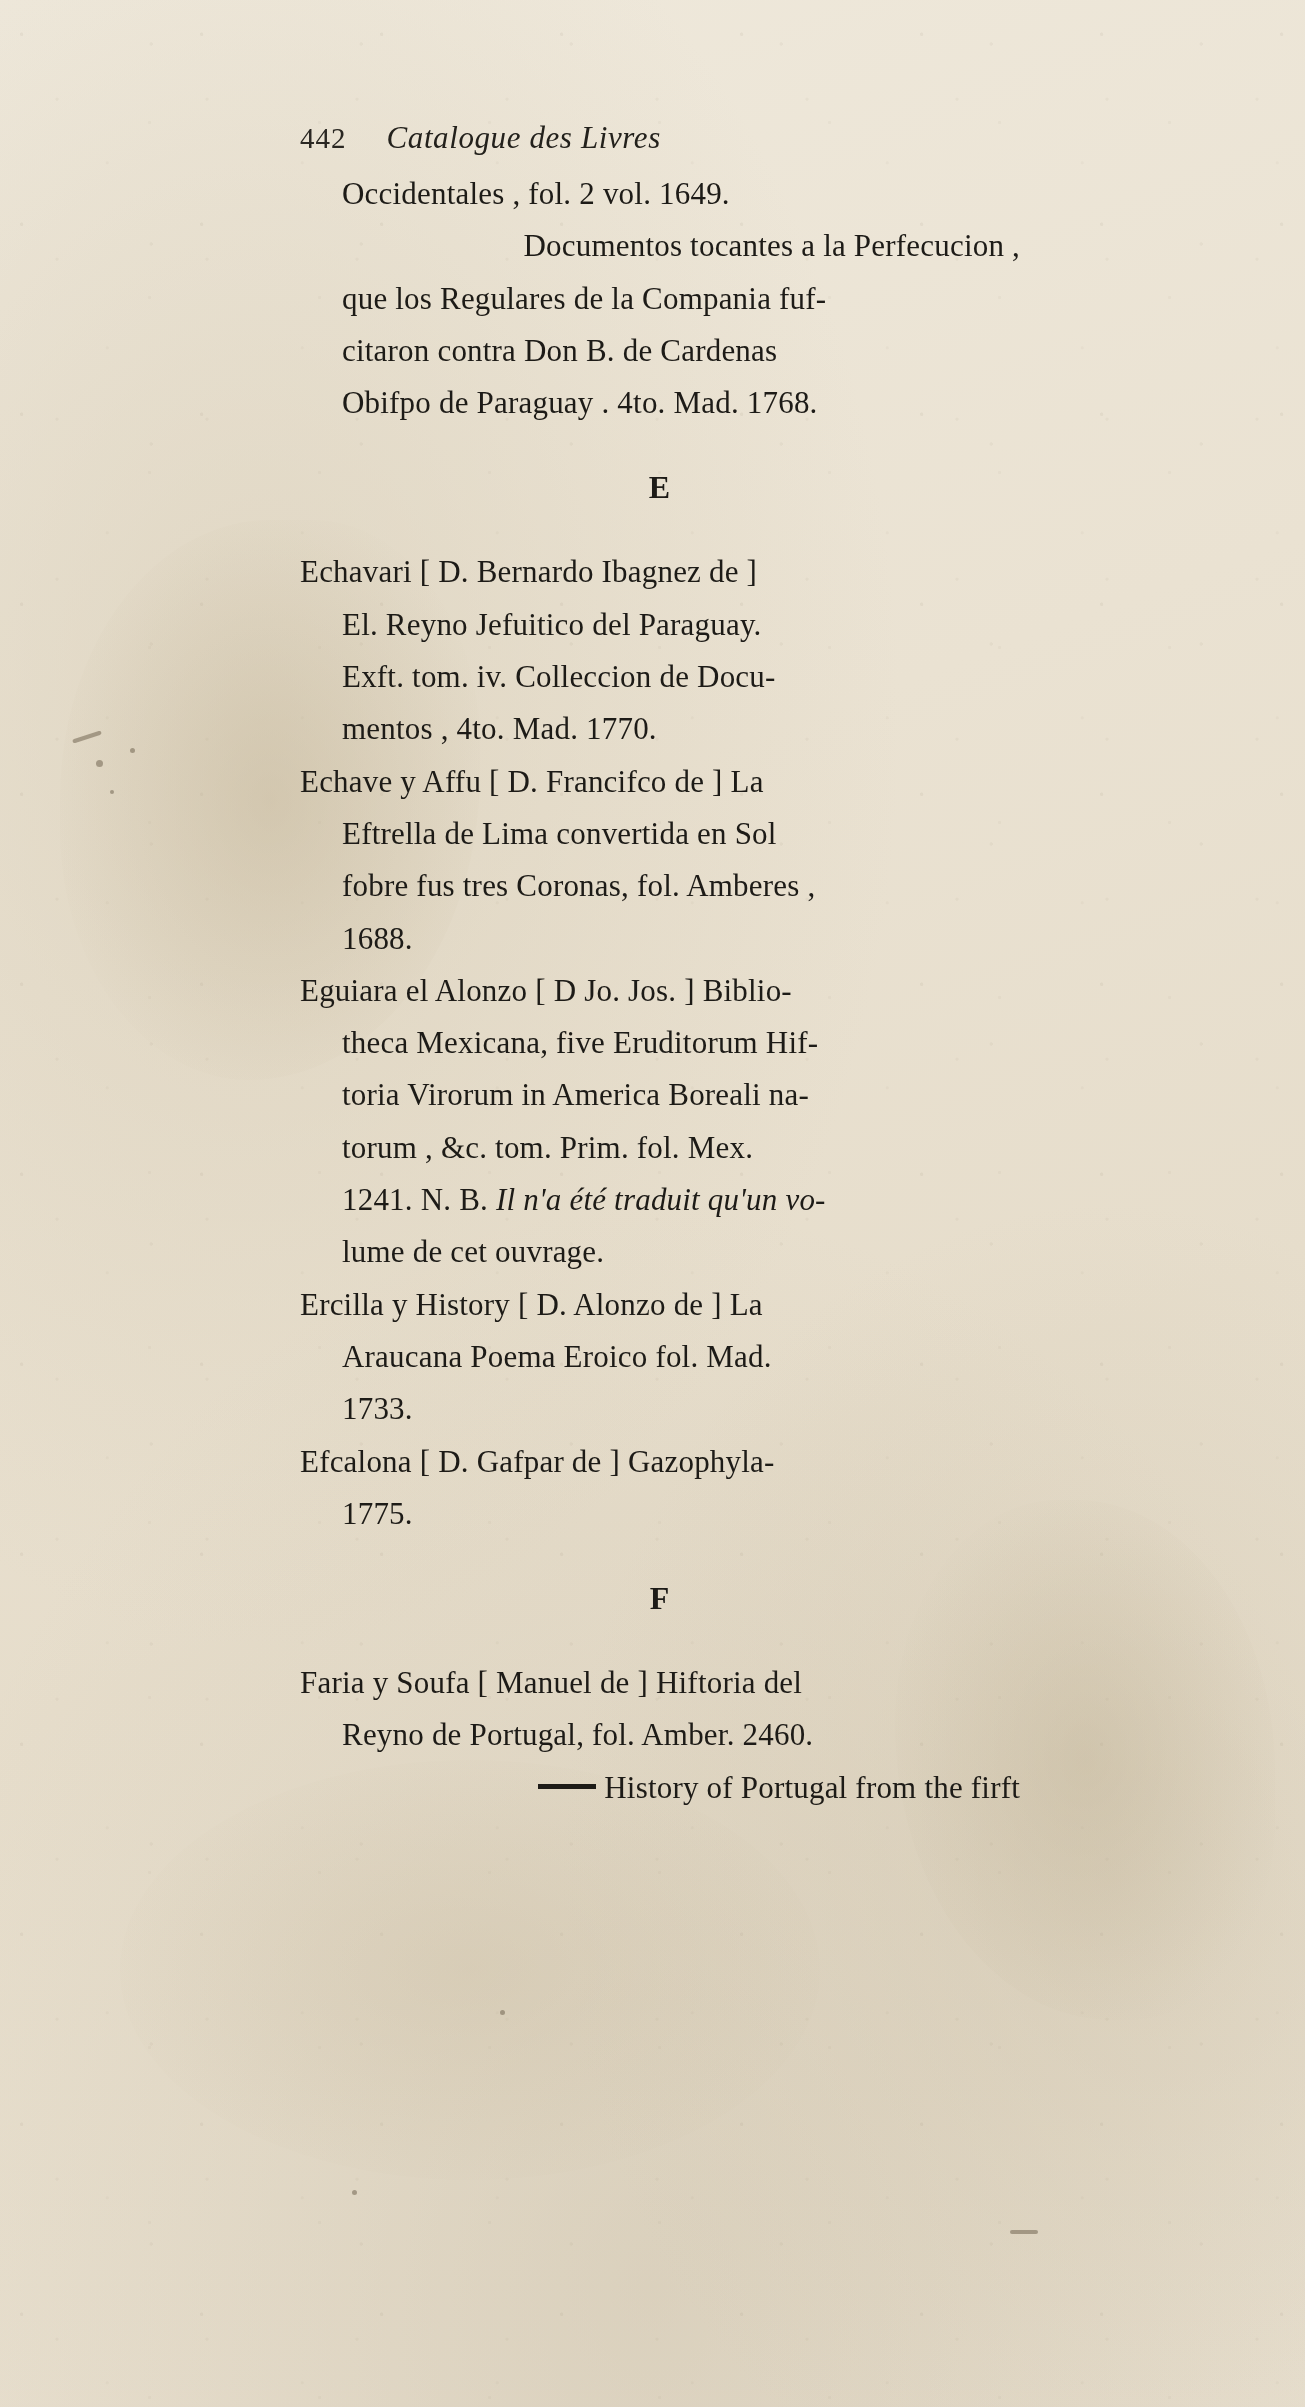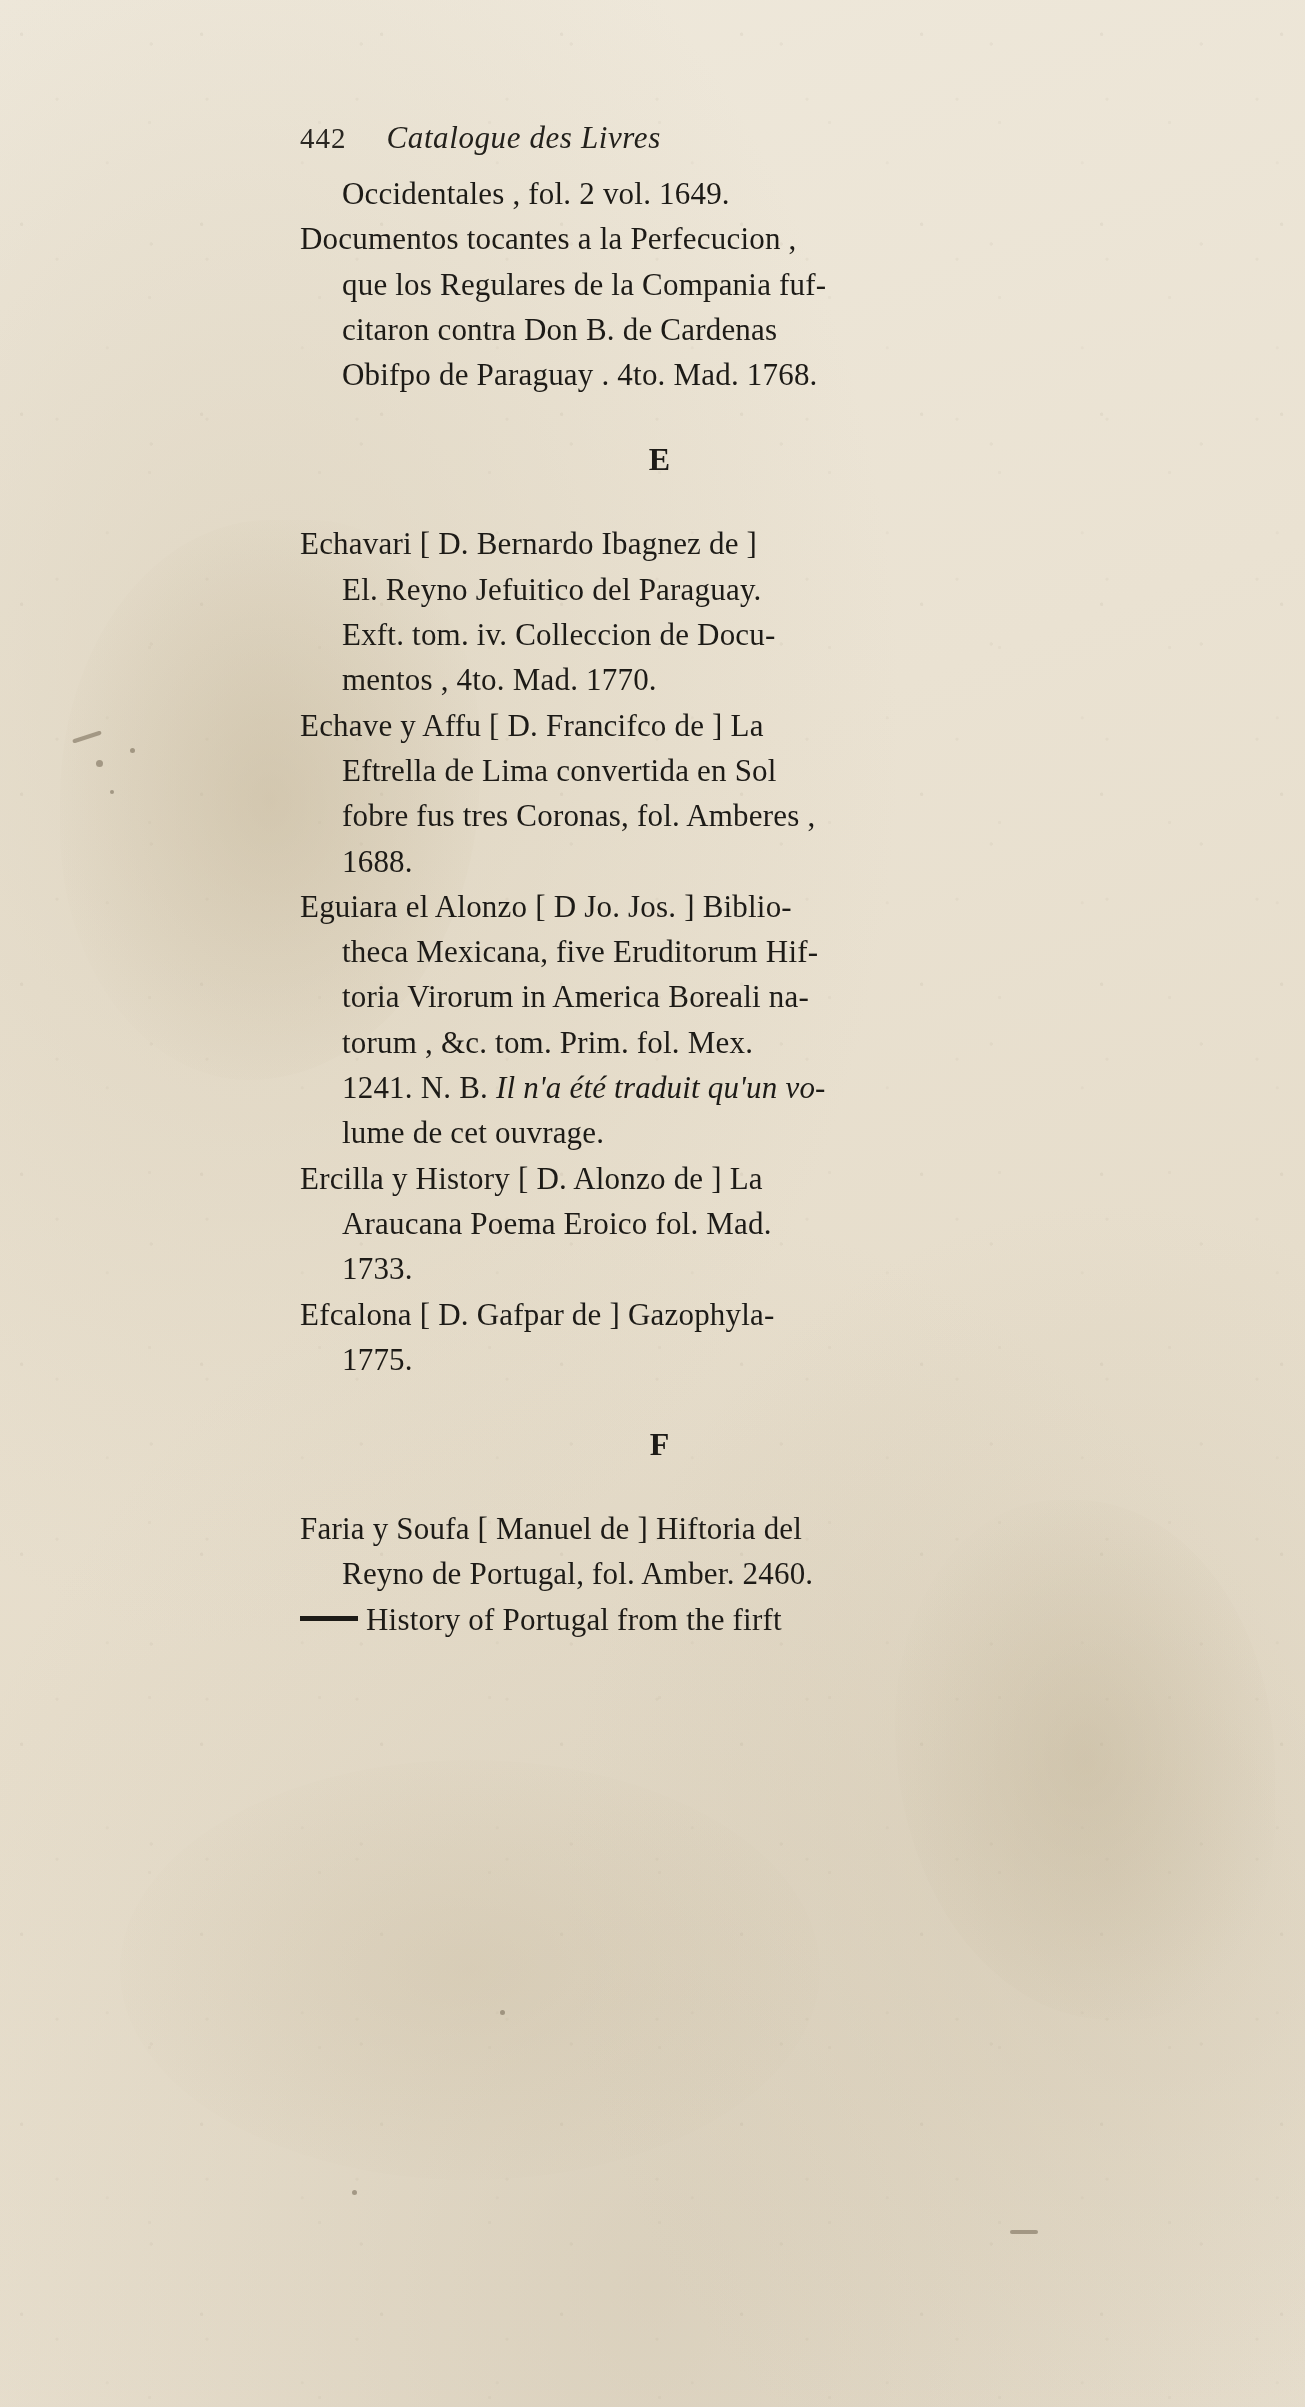--- a/index.html
+++ b/index.html
@@ -87,29 +87,30 @@
   .running-title {
     font-style: italic;
     font-size: 31px;
     letter-spacing: 0.6px;
     color: #23211c;
   }
 
   .entry {
     font-size: 31px;
     line-height: 1.30;
-    margin: 5px 0 2px 0;
+    margin: 12px 0 2px 0;
     text-indent: 0;
     padding-left: 42px;
     letter-spacing: 0.2px;
     color: #1d1b17;
   }
   .entry.hang {
     padding-left: 42px;
     text-indent: -42px;
+    text-align: right;
   }
   .entry.cont {
     padding-left: 42px;
     text-indent: 0;
   }
   .entry .ital {
     font-style: italic;
   }
   .justified {
     text-align: justify;

